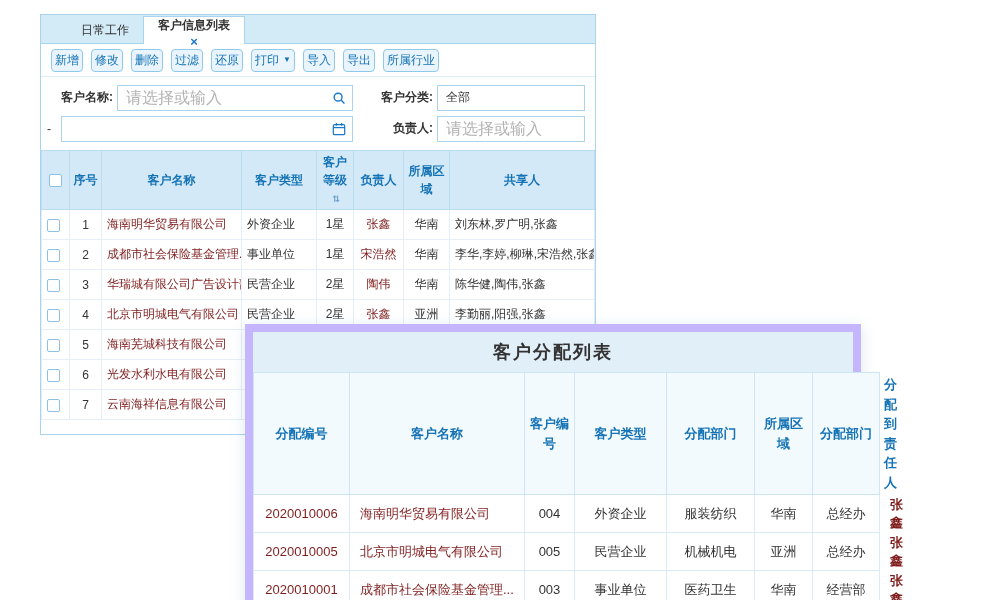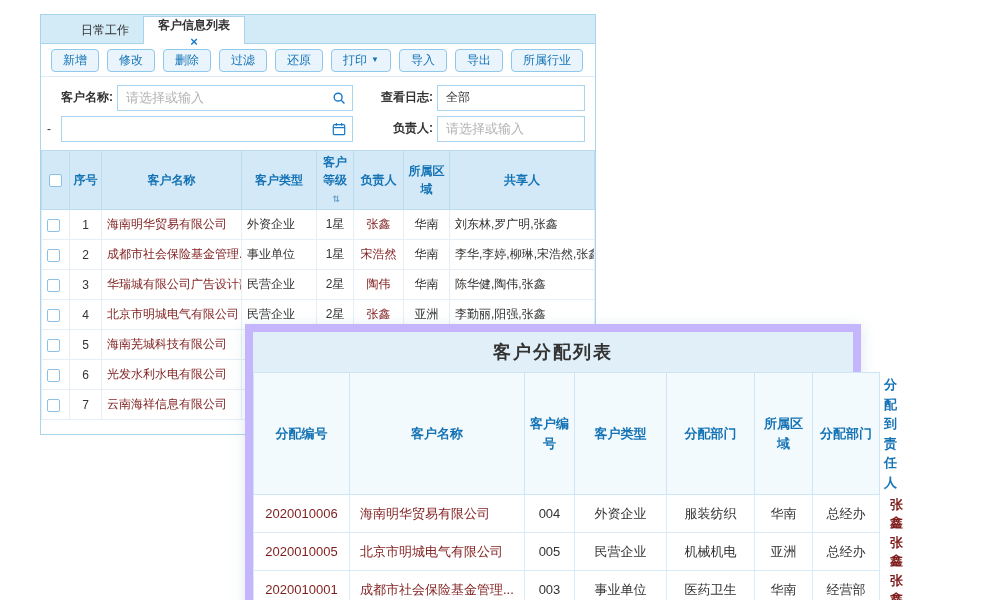--- a/index.html
+++ b/index.html
@@ -27,37 +27,37 @@
     background:#fff; border:1px solid #aad4ee; border-bottom:none;
     height:28px; margin-bottom:-1px; font-weight:bold;flex-direction:column;
   }
   .tab .close { color:#1778c9; font-size:13px; font-weight:bold; line-height:1; margin-top:-6px; }
 
   .toolbar {
     display:flex; align-items:center; gap:8px; height:33px; padding:0 10px;
     border-bottom:1px solid #dcedf8; background:#fff;
   }
   .btn {
-    display:inline-flex; align-items:center; gap:4px; height:23px; padding:0 11px;
+    display:inline-flex; align-items:center; gap:4px; height:23px; padding:0 3px;
     font-size:12px; color:#1573b5; background:#e9f4fc;
     border:1px solid #8ec8ea; border-radius:4px; cursor:pointer; font-family:inherit;
     white-space:nowrap;
   }
   .btn .caret { font-size:8px; line-height:1; }
 
   .filters { padding:5px 0 6px; }
   .frow { display:flex; align-items:center; height:31px; padding:0 6px; }
   .flabel { font-size:12px; font-weight:bold; color:#333; white-space:nowrap; }
   .ibox {
     position:relative; height:26px; border:1px solid #a9d3ee; background:#fff;
     display:flex; align-items:center;
   }
   .ibox input {
     border:none; outline:none; width:100%; height:100%; padding:0 26px 0 8px;
-    font-size:13px; color:#333; font-family:inherit; background:transparent;
+    font-size:16px; color:#333; font-family:inherit; background:transparent;
   }
   .ibox input::placeholder { color:#b3b3b3; }
   .icon-r { position:absolute; right:6px; top:50%; transform:translateY(-50%); display:flex; }
   .vbox {
     height:26px; border:1px solid #a9d3ee; background:#fff; display:flex;
     align-items:center; padding:0 8px; font-size:12px; color:#333; cursor:pointer;
   }
   .lbl1 { margin-left:14px; }
   .in1  { width:236px; margin-left:4px; }
   .lbl2 { margin-left:28px; }
@@ -138,21 +138,21 @@
       <span class="flabel lbl1">客户名称:</span>
       <div class="ibox in1">
         <input type="text" placeholder="请选择或输入" style="">
         <span class="icon-r">
           <svg viewBox="0 0 16 16" width="14" height="14" aria-hidden="true">
             <circle cx="7" cy="7" r="4.5" fill="none" stroke="#1778c9" stroke-width="1.6"></circle>
             <line x1="10.6" y1="10.6" x2="14.2" y2="14.2" stroke="#1778c9" stroke-width="1.6"></line>
           </svg>
         </span>
       </div>
-      <span class="flabel lbl2">查看日志:</span>
+      <span class="flabel lbl2">客户分类:</span>
       <div class="vbox vb1">全部</div>
     </div>
     <div class="frow">
       <span class="dash">-</span>
       <div class="ibox in2">
         <input type="text" style="">
         <span class="icon-r">
           <svg viewBox="0 0 16 16" width="14" height="14" aria-hidden="true">
             <rect x="1.5" y="3" width="13" height="11.5" rx="1.5" fill="none" stroke="#1778c9" stroke-width="1.4"></rect>
             <line x1="1.5" y1="6.4" x2="14.5" y2="6.4" stroke="#1778c9" stroke-width="1.4"></line>

